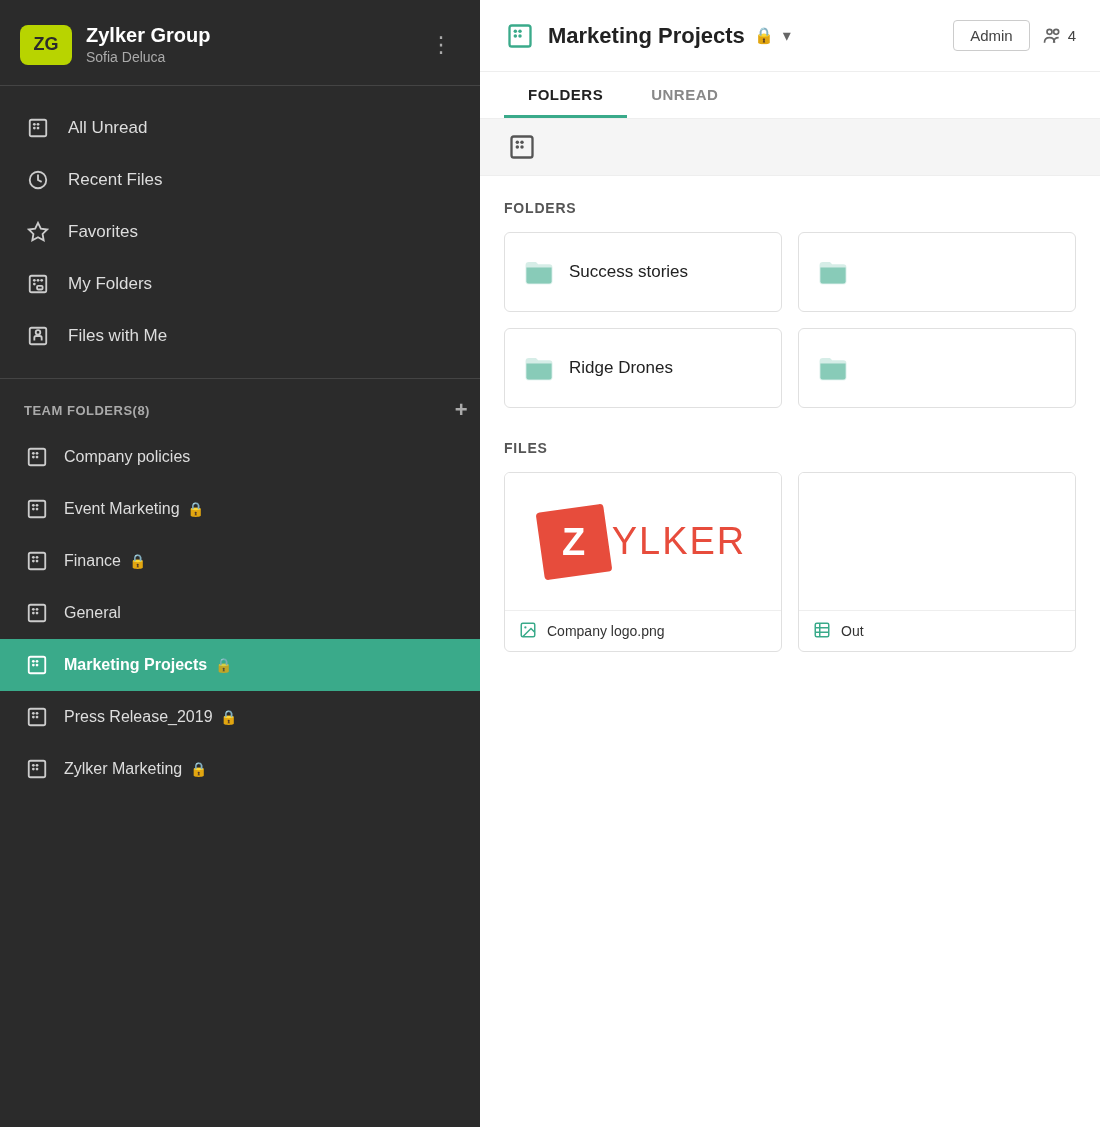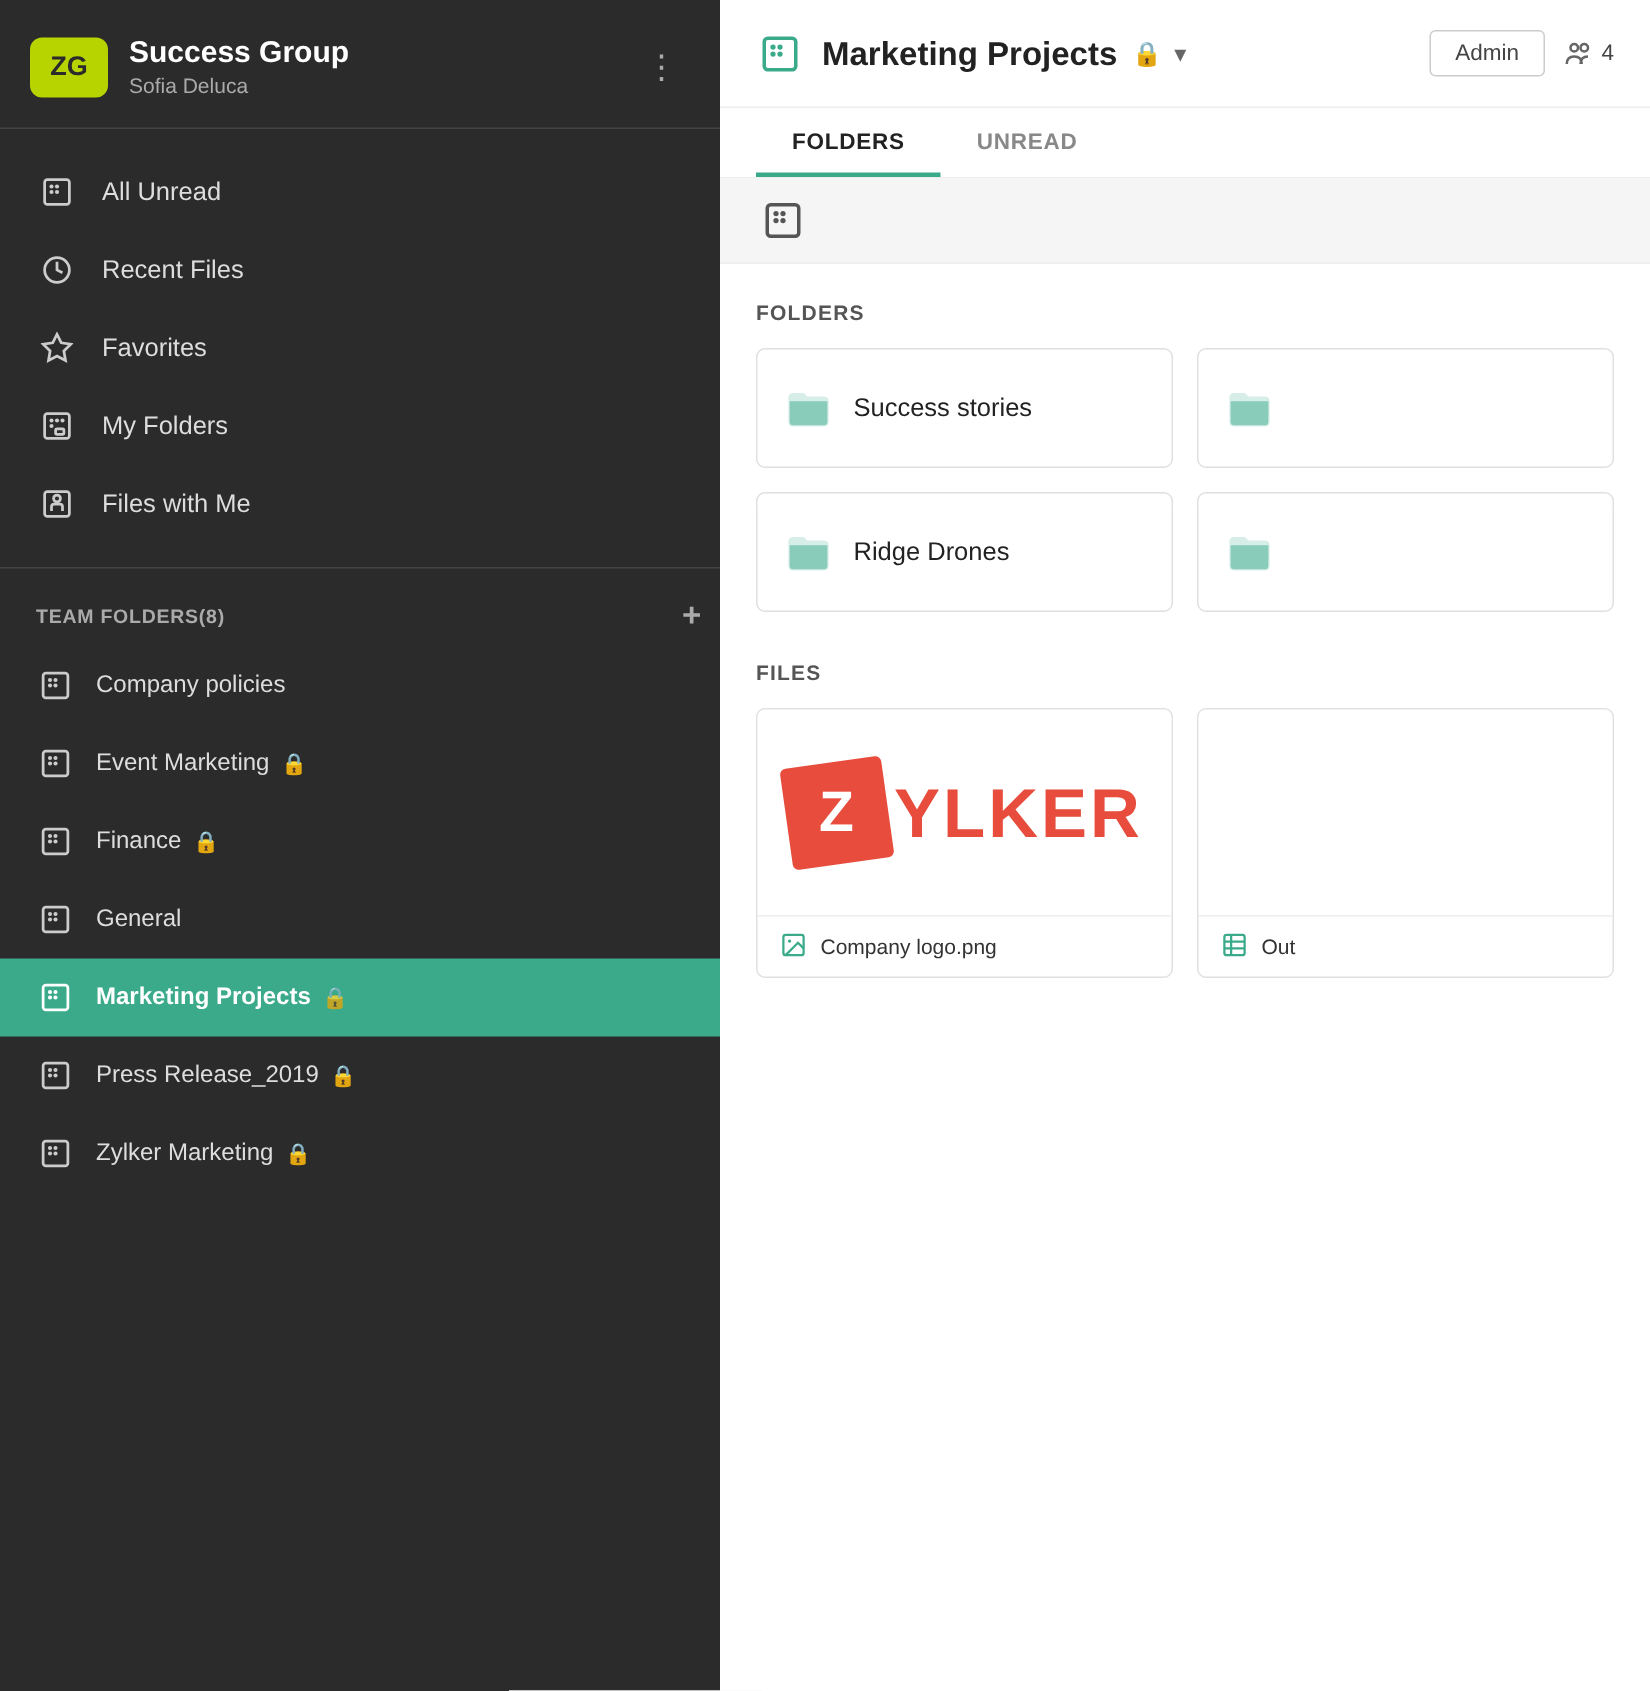--- a/index.html
+++ b/index.html
@@ -359,34 +359,33 @@
     }
 
     .zylker-z {
       color: #fff;
       font-size: 38px;
       font-weight: 900;
       transform: rotate(8deg);
     }
 
     .zylker-text {
-      font-size: 46px;
-      font-weight: 700;
+      font-size: 38px;
+      font-weight: 400;
       color: #e74c3c;
       letter-spacing: 2px;
     }
 
     .file-name-bar {
       width: 100%;
       padding: 10px 14px;
       border-top: 1px solid #eee;
       display: flex;
       align-items: center;
       gap: 8px;
-      text-align: center;
     }
 
     .file-name-icon {
       width: 20px;
       height: 20px;
       flex-shrink: 0;
     }
 
     .file-name-text {
       font-size: 14px;
@@ -394,21 +393,21 @@
     }
   </style>
 </head>
 <body>
 
 <div class="sidebar">
 
   <div class="sidebar-header">
     <div class="workspace-avatar">ZG</div>
     <div class="workspace-info">
-      <div class="workspace-name">Success Group</div>
+      <div class="workspace-name">Zylker Group</div>
       <div class="workspace-user">Sofia Deluca</div>
     </div>
     <div class="sidebar-header-menu">⋮</div>
   </div>
 
   <div class="sidebar-nav">
 
     <div class="nav-item">
       <div class="nav-icon">
         <svg width="22" height="22" viewBox="0 0 24 24" fill="none" stroke="#ccc" stroke-width="2">

